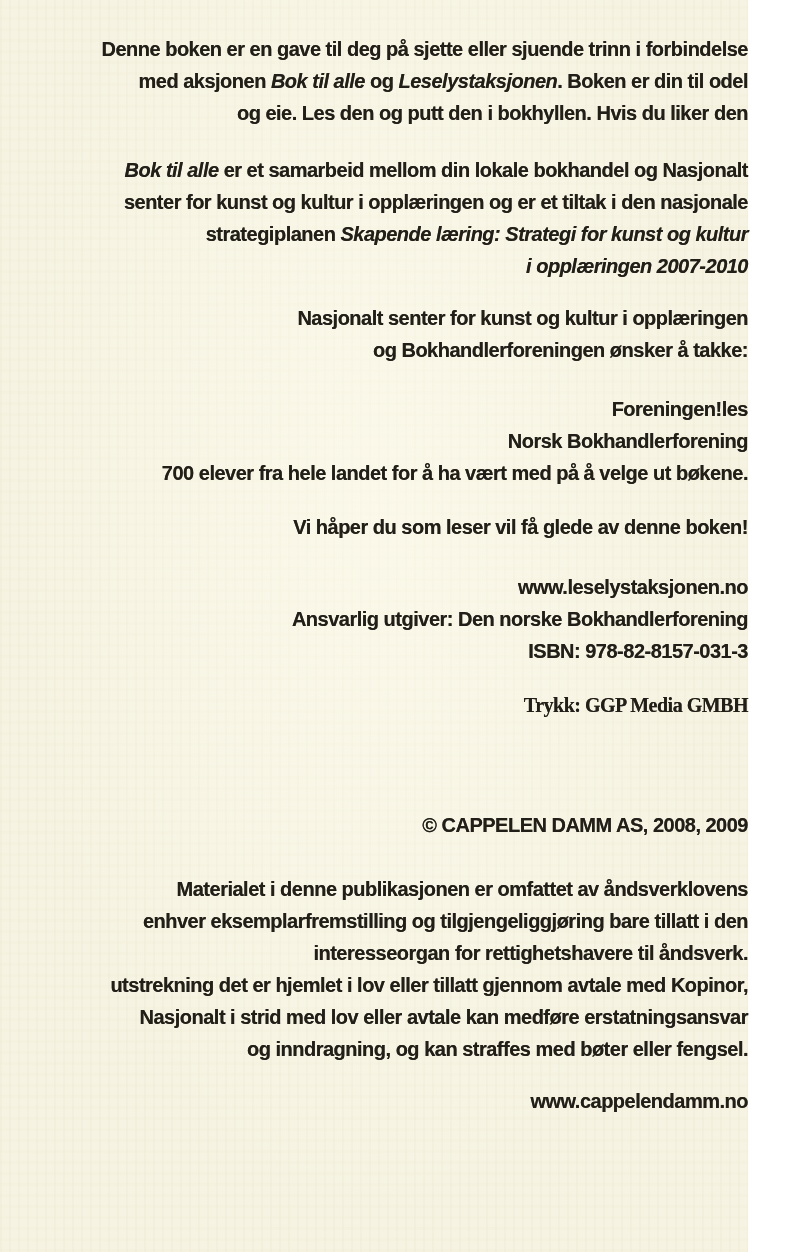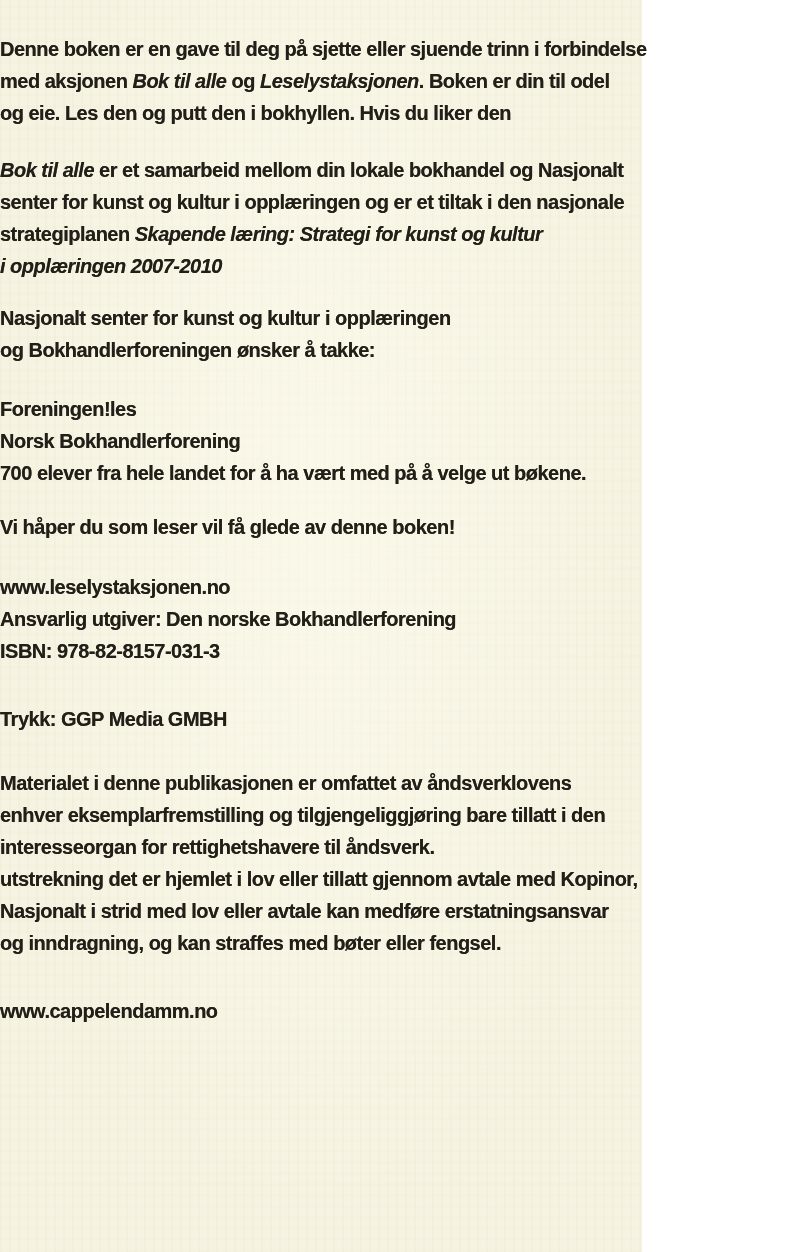--- a/index.html
+++ b/index.html
@@ -6,56 +6,56 @@
     margin: 0;
     padding: 0;
   }
   body {
     width: 800px;
     height: 1252px;
     overflow: hidden;
   }
   .page {
     position: relative;
-    width: 642px;
+    width: 748px;
     height: 1252px;
     box-sizing: border-box;
     padding-top: 33px;
     background-color: #f6f3e2;
     background-image:
       radial-gradient(ellipse at 50% 40%, rgba(255,253,240,0.55) 0%, rgba(255,253,240,0) 70%),
       repeating-linear-gradient(90deg, rgba(228,222,196,0.18) 0px, rgba(228,222,196,0.18) 2px, rgba(0,0,0,0) 2px, rgba(0,0,0,0) 9px),
       repeating-linear-gradient(0deg, rgba(240,236,214,0.25) 0px, rgba(240,236,214,0.25) 3px, rgba(0,0,0,0) 3px, rgba(0,0,0,0) 11px);
     font-family: "Liberation Sans", "DejaVu Sans", sans-serif;
     font-weight: 700;
     font-size: 20px;
     line-height: 32px;
     letter-spacing: -0.5px;
     color: #211f18;
-    text-align: left;
+    text-align: right;
     text-shadow: 0 0 0.5px rgba(33,31,24,0.75);
   }
   .para { margin: 0; }
   .line { white-space: nowrap; }
 
   .s-i  { font-style: italic; }
   .s-bi { font-style: italic; font-weight: 800; }
 
   
   .p-gift-note         { margin-top: 0; }
   .p-bok-til-alle-info { margin-top: 25px; }
   .p-thanks-intro      { margin-top: 20px; }
   .p-thanks-list       { margin-top: 27px; }
   .p-wish              { margin-top: 22px; }
   .p-leselyst-url      { margin-top: 28px; }
   .p-publisher-isbn    { }
-  .p-printer           { margin-top: 36px; }
+  .p-printer           { margin-top: 22px; font-family: Liberation Serif, serif; }
   .p-copyright         { margin-top: 88px; }
   .p-legal-notice      { margin-top: 32px; }
-  .p-cappelendamm-url  { margin-top: 36px; }
+  .p-cappelendamm-url  { margin-top: 20px; }
 </style>
 </head>
 <body>
 
 <main class="page">
   <div>
       <div class="para p-gift-note">
         <div class="line"><span>Denne boken er en gave til deg på sjette eller sjuende trinn i forbindelse</span></div>
         <div class="line"><span>med aksjonen </span><span class="s-bi">Bok til alle</span><span> og </span><span class="s-bi">Leselystaksjonen</span><span>. Boken er din til odel</span></div>
         <div class="line"><span>og eie. Les den og putt den i bokhyllen. Hvis du liker den</span></div>
@@ -81,20 +81,23 @@
       <div class="para p-leselyst-url">
         <div class="line"><span>www.leselystaksjonen.no</span></div>
       </div>
       <div class="para p-publisher-isbn">
         <div class="line"><span>Ansvarlig utgiver: Den norske Bokhandlerforening</span></div>
         <div class="line"><span>ISBN: 978-82-8157-031-3</span></div>
       </div>
       <div class="para p-printer">
         <div class="line"><span>Trykk: GGP Media GMBH</span></div>
       </div>
+      <div class="para p-copyright">
+        <div class="line"><span>© CAPPELEN DAMM AS, 2008, 2009</span></div>
+      </div>
       <div class="para p-legal-notice">
         <div class="line"><span>Materialet i denne publikasjonen er omfattet av åndsverklovens</span></div>
         <div class="line"><span>enhver eksemplarfremstilling og tilgjengeliggjøring bare tillatt i den</span></div>
         <div class="line"><span>interesseorgan for rettighetshavere til åndsverk.</span></div>
         <div class="line"><span>utstrekning det er hjemlet i lov eller tillatt gjennom avtale med Kopinor,</span></div>
         <div class="line"><span>Nasjonalt i strid med lov eller avtale kan medføre erstatningsansvar</span></div>
         <div class="line"><span>og inndragning, og kan straffes med bøter eller fengsel.</span></div>
       </div>
       <div class="para p-cappelendamm-url">
         <div class="line"><span>www.cappelendamm.no</span></div>

